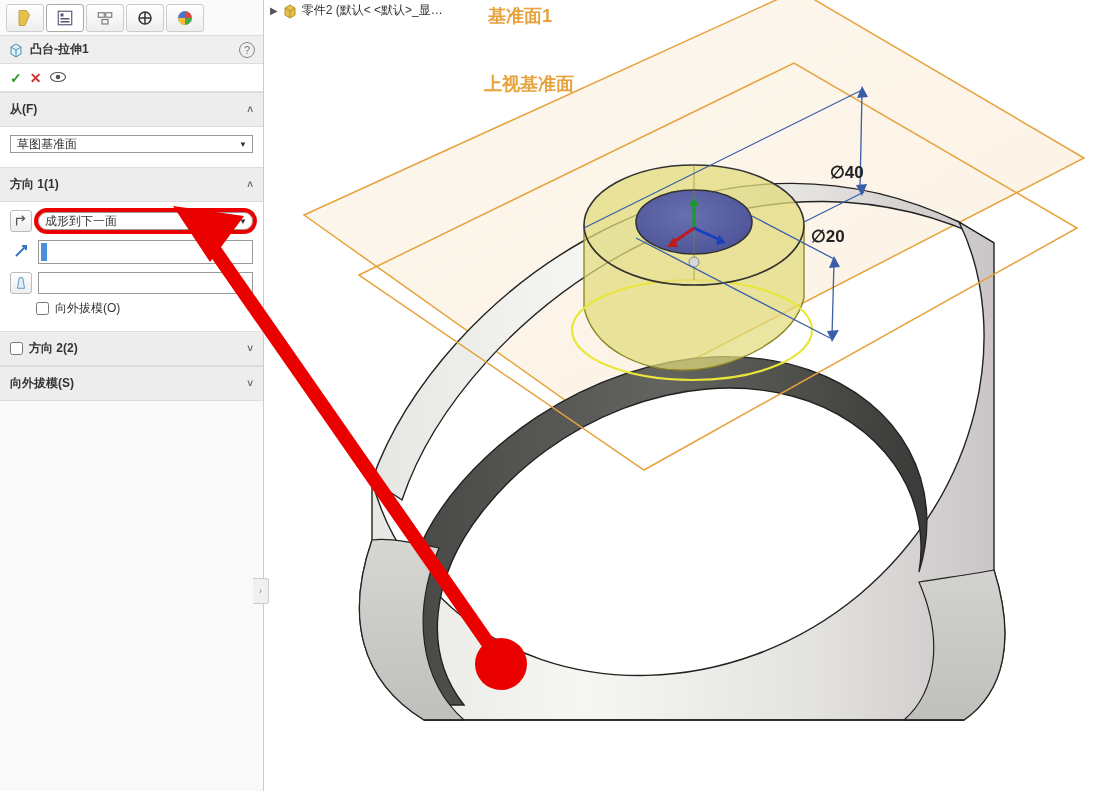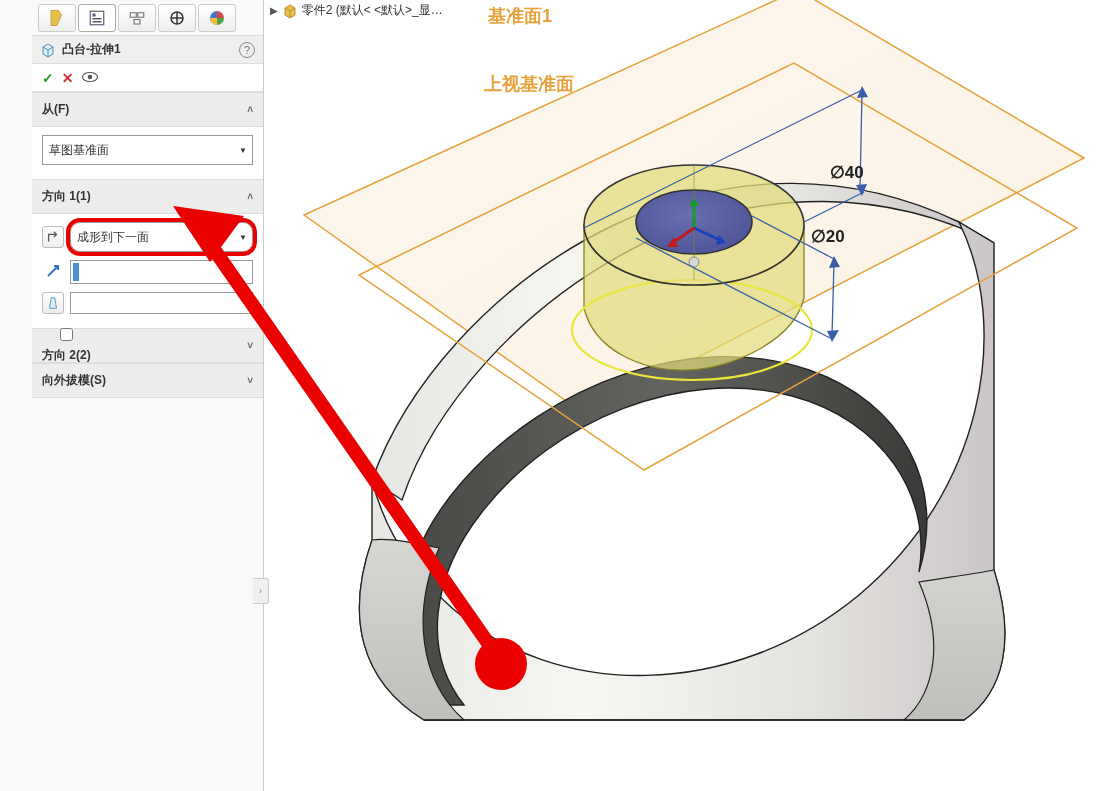--- a/index.html
+++ b/index.html
@@ -1,19 +1,19 @@
 <!DOCTYPE html>
 <html><head>
 <meta charset="utf-8">
 <style>
 * { margin: 0; padding: 0; box-sizing: border-box; font-family: "Microsoft YaHei", Arial, sans-serif; }
 body { width: 1098px; height: 791px; background: #fff; display: flex; overflow: hidden; position: relative; }
 
 
-.panel { width: 264px; height: 100%; border-right: 1px solid #ccc; background: #f9f9f9; font-size: 12px; color: #333; position: relative; z-index: 5; padding-left: 32px; }
+.panel { width: 264px; height: 100%; border-right: 1px solid #ccc; background: #f9f9f9; font-size: 12px; color: #333; position: relative; z-index: 5; }
 
 .tabbar { height: 36px; padding: 4px 6px; display: flex; gap: 0; border-bottom: 1px solid #ddd; background: #fafafa; }
 .tab { width: 38px; height: 28px; border: 1px solid #ccc; border-radius: 3px; display: flex; align-items: center; justify-content: center; margin-right: 2px; background: linear-gradient(#fff,#eee); cursor: pointer; }
 .tab.active { background: #fff; border: 1px solid #aaa; }
 .tab svg { width: 18px; height: 18px; }
 
 .feature-header { height: 28px; display: flex; align-items: center; padding: 0 8px; background: #efefef; border-bottom: 1px solid #ddd; }
 .feature-header .cube { width: 16px; height: 16px; margin-right: 6px; display:flex; align-items:center; justify-content:center; }
 .feature-header .title { font-weight: bold; flex: 1; }
 .feature-header .help { width: 16px; height: 16px; border-radius: 50%; border: 1px solid #888; color: #777; display: flex; align-items: center; justify-content: center; font-size: 11px; cursor: pointer; }
@@ -22,21 +22,21 @@
 .confirm-row .ok { color: #2a9a2a; font-size: 14px; font-weight: bold; cursor: pointer; }
 .confirm-row .cancel { color: #c33; font-size: 14px; font-weight: bold; cursor: pointer; }
 .confirm-row .eye { width: 18px; height: 14px; cursor: pointer; }
 
 .section-head { height: 35px; display: flex; align-items: center; justify-content: space-between; padding: 0 10px; background: #ecedec; border-top: 1px solid #ddd; border-bottom: 1px solid #ddd; font-weight: bold; }
 .section-head .collapse { font-size: 10px; color: #666; cursor: pointer; }
 
 .section-body { padding: 8px 10px; background: #fff; }
 .select-row { display: flex; align-items: center; gap: 6px; margin-bottom: 6px; }
 .select-row .rev-btn { width: 22px; height: 22px; border: 1px solid #bbb; border-radius: 3px; background: linear-gradient(#fff,#eee); display: flex; align-items: center; justify-content: center; cursor: pointer; }
-.select-box { flex: 1; height: 30px; border: 1px solid #999; background: #fff; display: flex; align-items: center; padding: 0 6px; position: relative; }
+.select-box { flex: 1; height: 18px; border: 1px solid #999; background: #fff; display: flex; align-items: center; padding: 0 6px; position: relative; }
 .select-box .arrow { position: absolute; right: 4px; width: 10px; text-align: center; font-size: 8px; color: #333; }
 .select-box.highlight { outline: 4px solid #eb0000; outline-offset: 0px; border-radius: 10px; }
 
 .entity-row { display: flex; gap: 6px; margin: 8px 0; align-items: flex-start; }
 .entity-row .arrow-icon { width: 22px; height: 22px; display: flex; align-items: center; justify-content: center; color: #3a75c4; }
 .entity-row .entity-box { flex: 1; height: 24px; border: 1px solid #999; background: #fff; padding: 2px; }
 .entity-row .entity-box .sel { width: 6px; height: 18px; background: #4a90d9; }
 
 .check-row { display: flex; align-items: center; gap: 6px; margin: 6px 0; padding-left: 26px; }
 .check-row input { width: 13px; height: 13px; }
@@ -169,24 +169,28 @@
 
     <div class="draft-row">
       <div class="draft-btn">
         <svg width="14" height="14" viewBox="0 0 16 16">
             <path d="M4 14 L6 2 L10 2 L12 14 Z" fill="#dfeef7" stroke="#4a90b8"></path>
           </svg>
       </div>
       <div class="draft-box"></div>
     </div>
 
+    <div class="check-row">
+      <input type="checkbox" style="">
+      <span>向外拔模(O)</span>
+    </div>
   </div>
 
   <div class="section-head">
-    <span style="display:flex;align-items:center;gap:6px;flex-direction:column;">
+    <span style="display:flex;align-items:center;gap:6px;">
       <input type="checkbox" style="">
       <span>方向 2(2)</span>
     </span>
     <span class="collapse">˅</span>
   </div>
 
   <div class="section-head">
     <span>向外拔模(S)</span>
     <span class="collapse">˅</span>
   </div>

